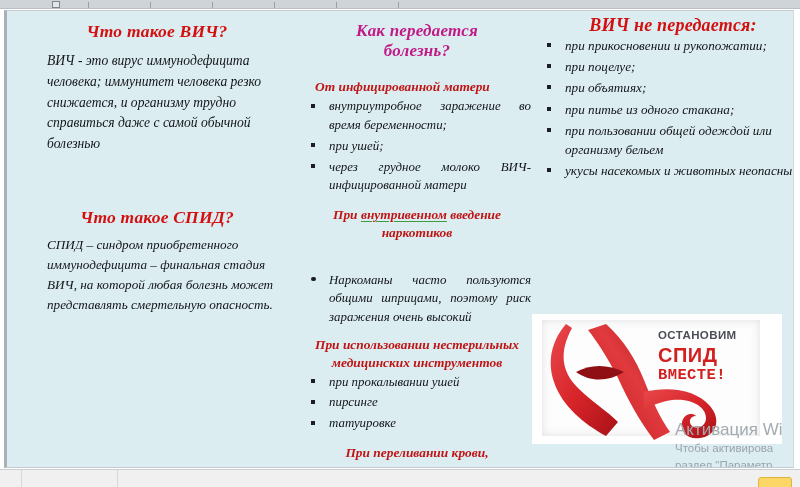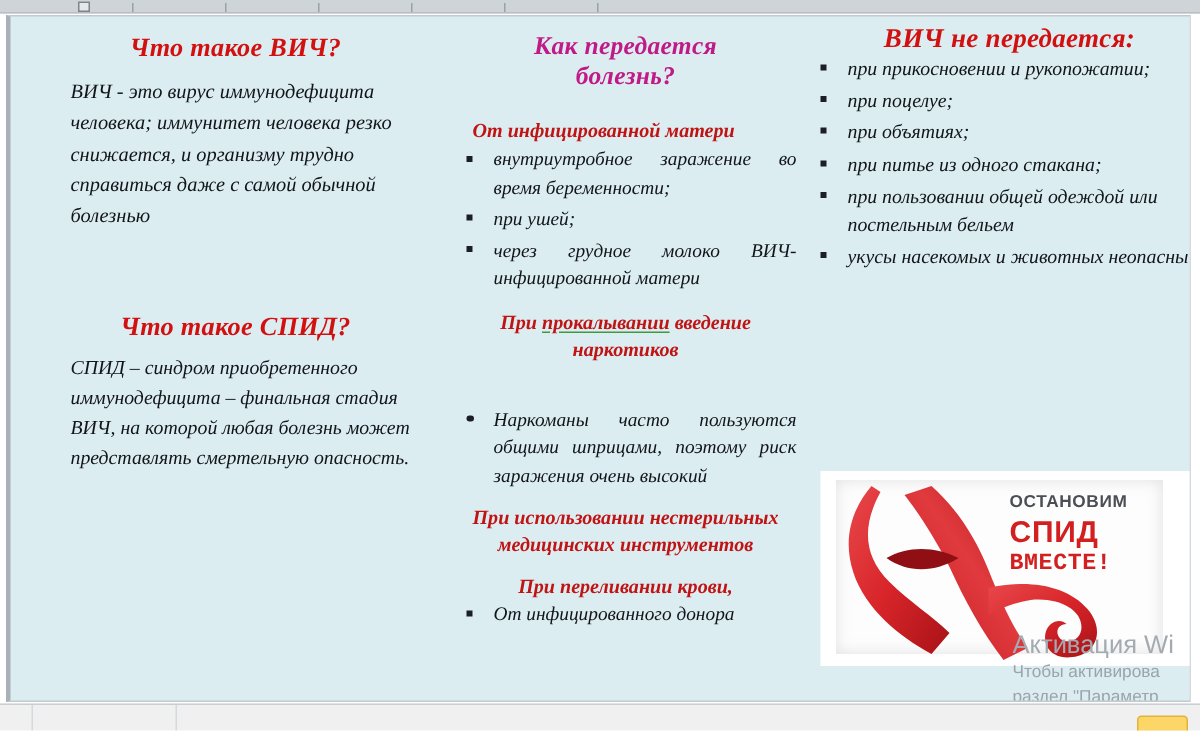--- a/index.html
+++ b/index.html
@@ -206,21 +206,21 @@
   .mid-list3   { font-size: 12.9px; padding-left: 14px; }
   .mid-list4   { font-size: 12.9px; padding-left: 18px; }
 
   .right-list { font-size: 13.2px; padding-left: 12px; padding-top: 14px; }
   .right-list > li { margin-bottom: 13px; padding-left: 28px; }
   .right-list > li::before { left: 10px; width: 4.5px; height: 4.5px; }
 
   
   .ribbon-card {
     position: absolute;
-    left: 540px;
+    left: 525px;
     top: 303px;
     width: 250px;
     height: 130px;
     background: #ffffff;
     overflow: hidden;
   }
   .ribbon-card .inner-shadow {
     position: absolute;
     left: 10px; top: 6px;
     width: 218px; height: 116px;
@@ -295,52 +295,57 @@
 
         <p class="sub sub-left" style="padding-top:18px;">От инфицированной матери</p>
 
         <ul class="blist sq mid-list">
           <li>внутриутробное  заражение во время беременности;</li>
           <li>при ушей;</li>
           <li>через  грудное  молоко  ВИЧ-инфицированной матери</li>
         </ul>
 
         <p class="sub sub-center">
-          <span>При </span><span class="u-green">прокалывании</span><span> введение наркотиков</span>
+          <span>При </span><span class="u-green">внутривенном</span><span> введение наркотиков</span>
         </p>
 
         <ul class="blist rd mid-list2">
           <li style="text-align:justify">Наркоманы часто пользуются общими шприцами, поэтому риск заражения очень высокий</li>
         </ul>
 
         <p class="sub sub-center">
           <span>При использовании нестерильных</span><br>
           <span>медицинских инструментов</span>
         </p>
 
+        <ul class="blist sq mid-list3">
+          <li>при прокалывании ушей</li>
+          <li>пирсинге</li>
+          <li>татуировке</li>
+        </ul>
 
         <p class="sub sub-center">
           <span>При переливании крови,</span><br>
         </p>
 
         <ul class="blist sq mid-list4">
           <li>От инфицированного донора</li>
         </ul>
       </div>
 
       <div class="col col-right">
 
         <h2 class="heading h-red head-right">ВИЧ не передается:</h2>
 
         <ul class="blist sq right-list">
           <li>при прикосновении и рукопожатии;</li>
           <li>при поцелуе;</li>
           <li>при объятиях;</li>
           <li>при питье из одного стакана;</li>
-          <li>при пользовании общей одеждой или постельным бельем</li>
+          <li>при пользовании общей одеждой или организму бельем</li>
           <li>укусы насекомых и животных неопасны</li>
         </ul>
       </div>
 
       <div class="ribbon-card">
         <div class="inner-shadow"></div>
 
         <svg class="ribbon-svg" width="250" height="130" viewBox="0 0 250 130">
           <defs>
             <linearGradient id="rg1" x1="0" y1="0" x2="1" y2="1">

